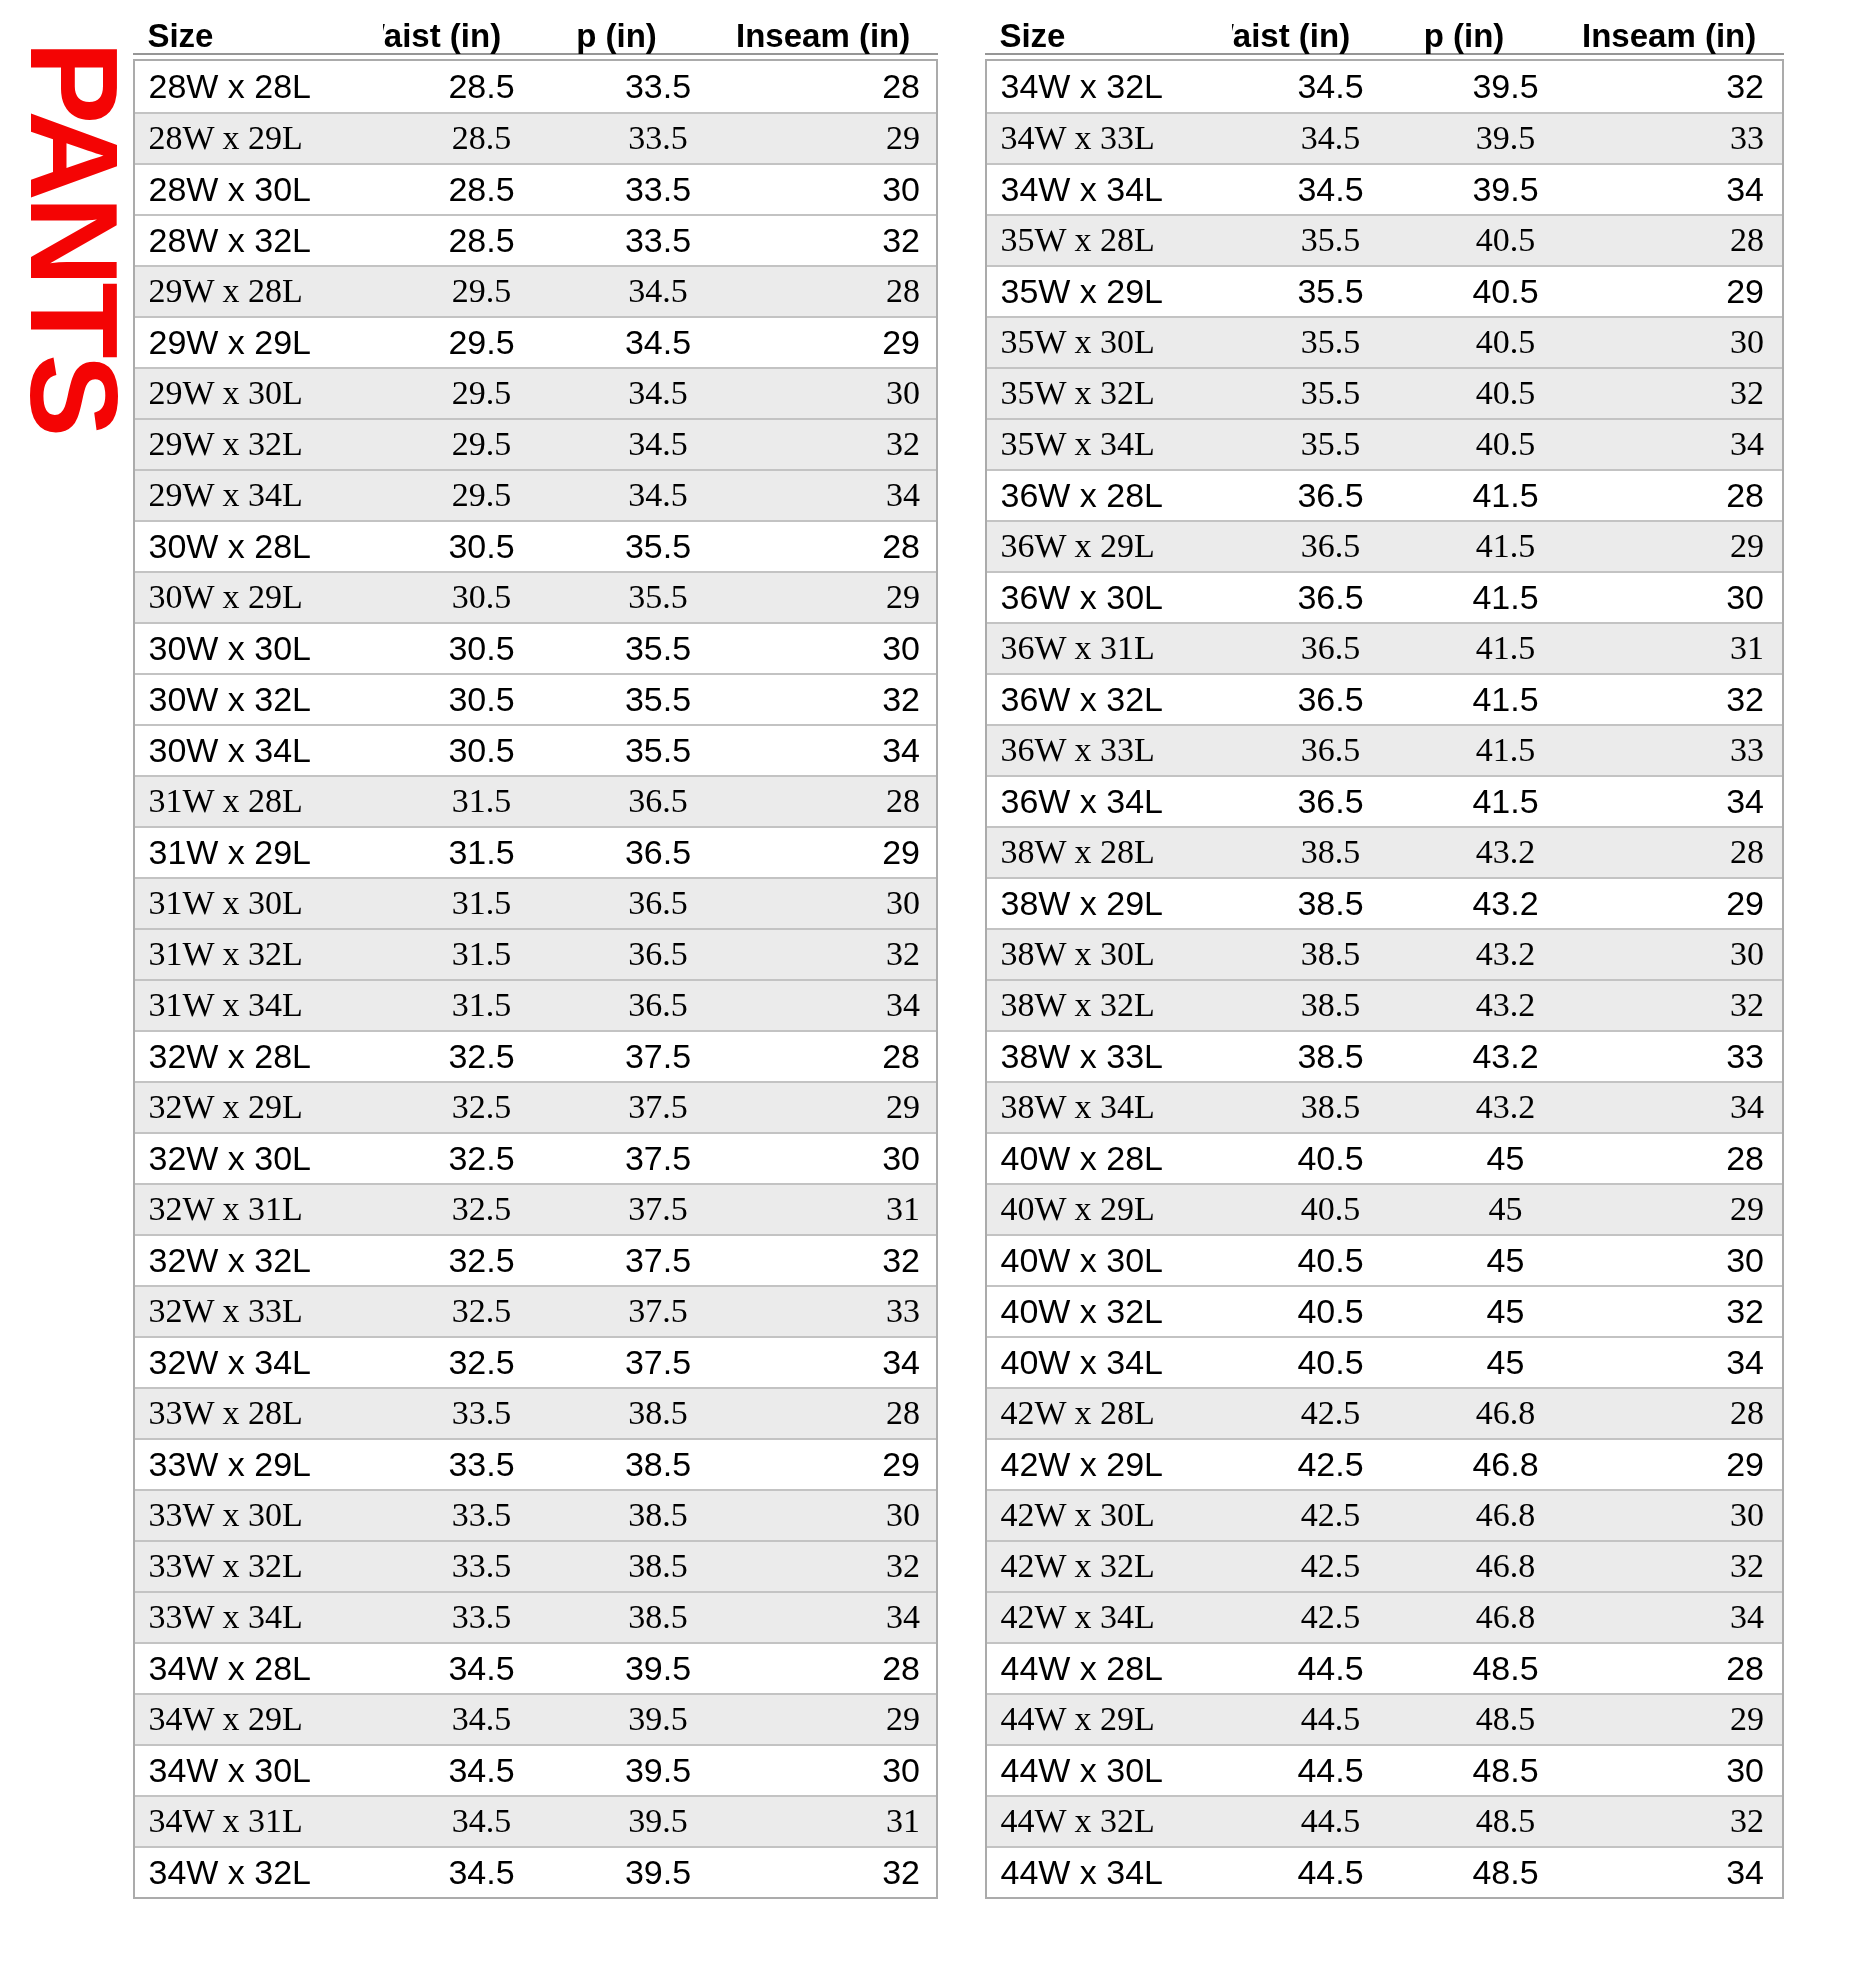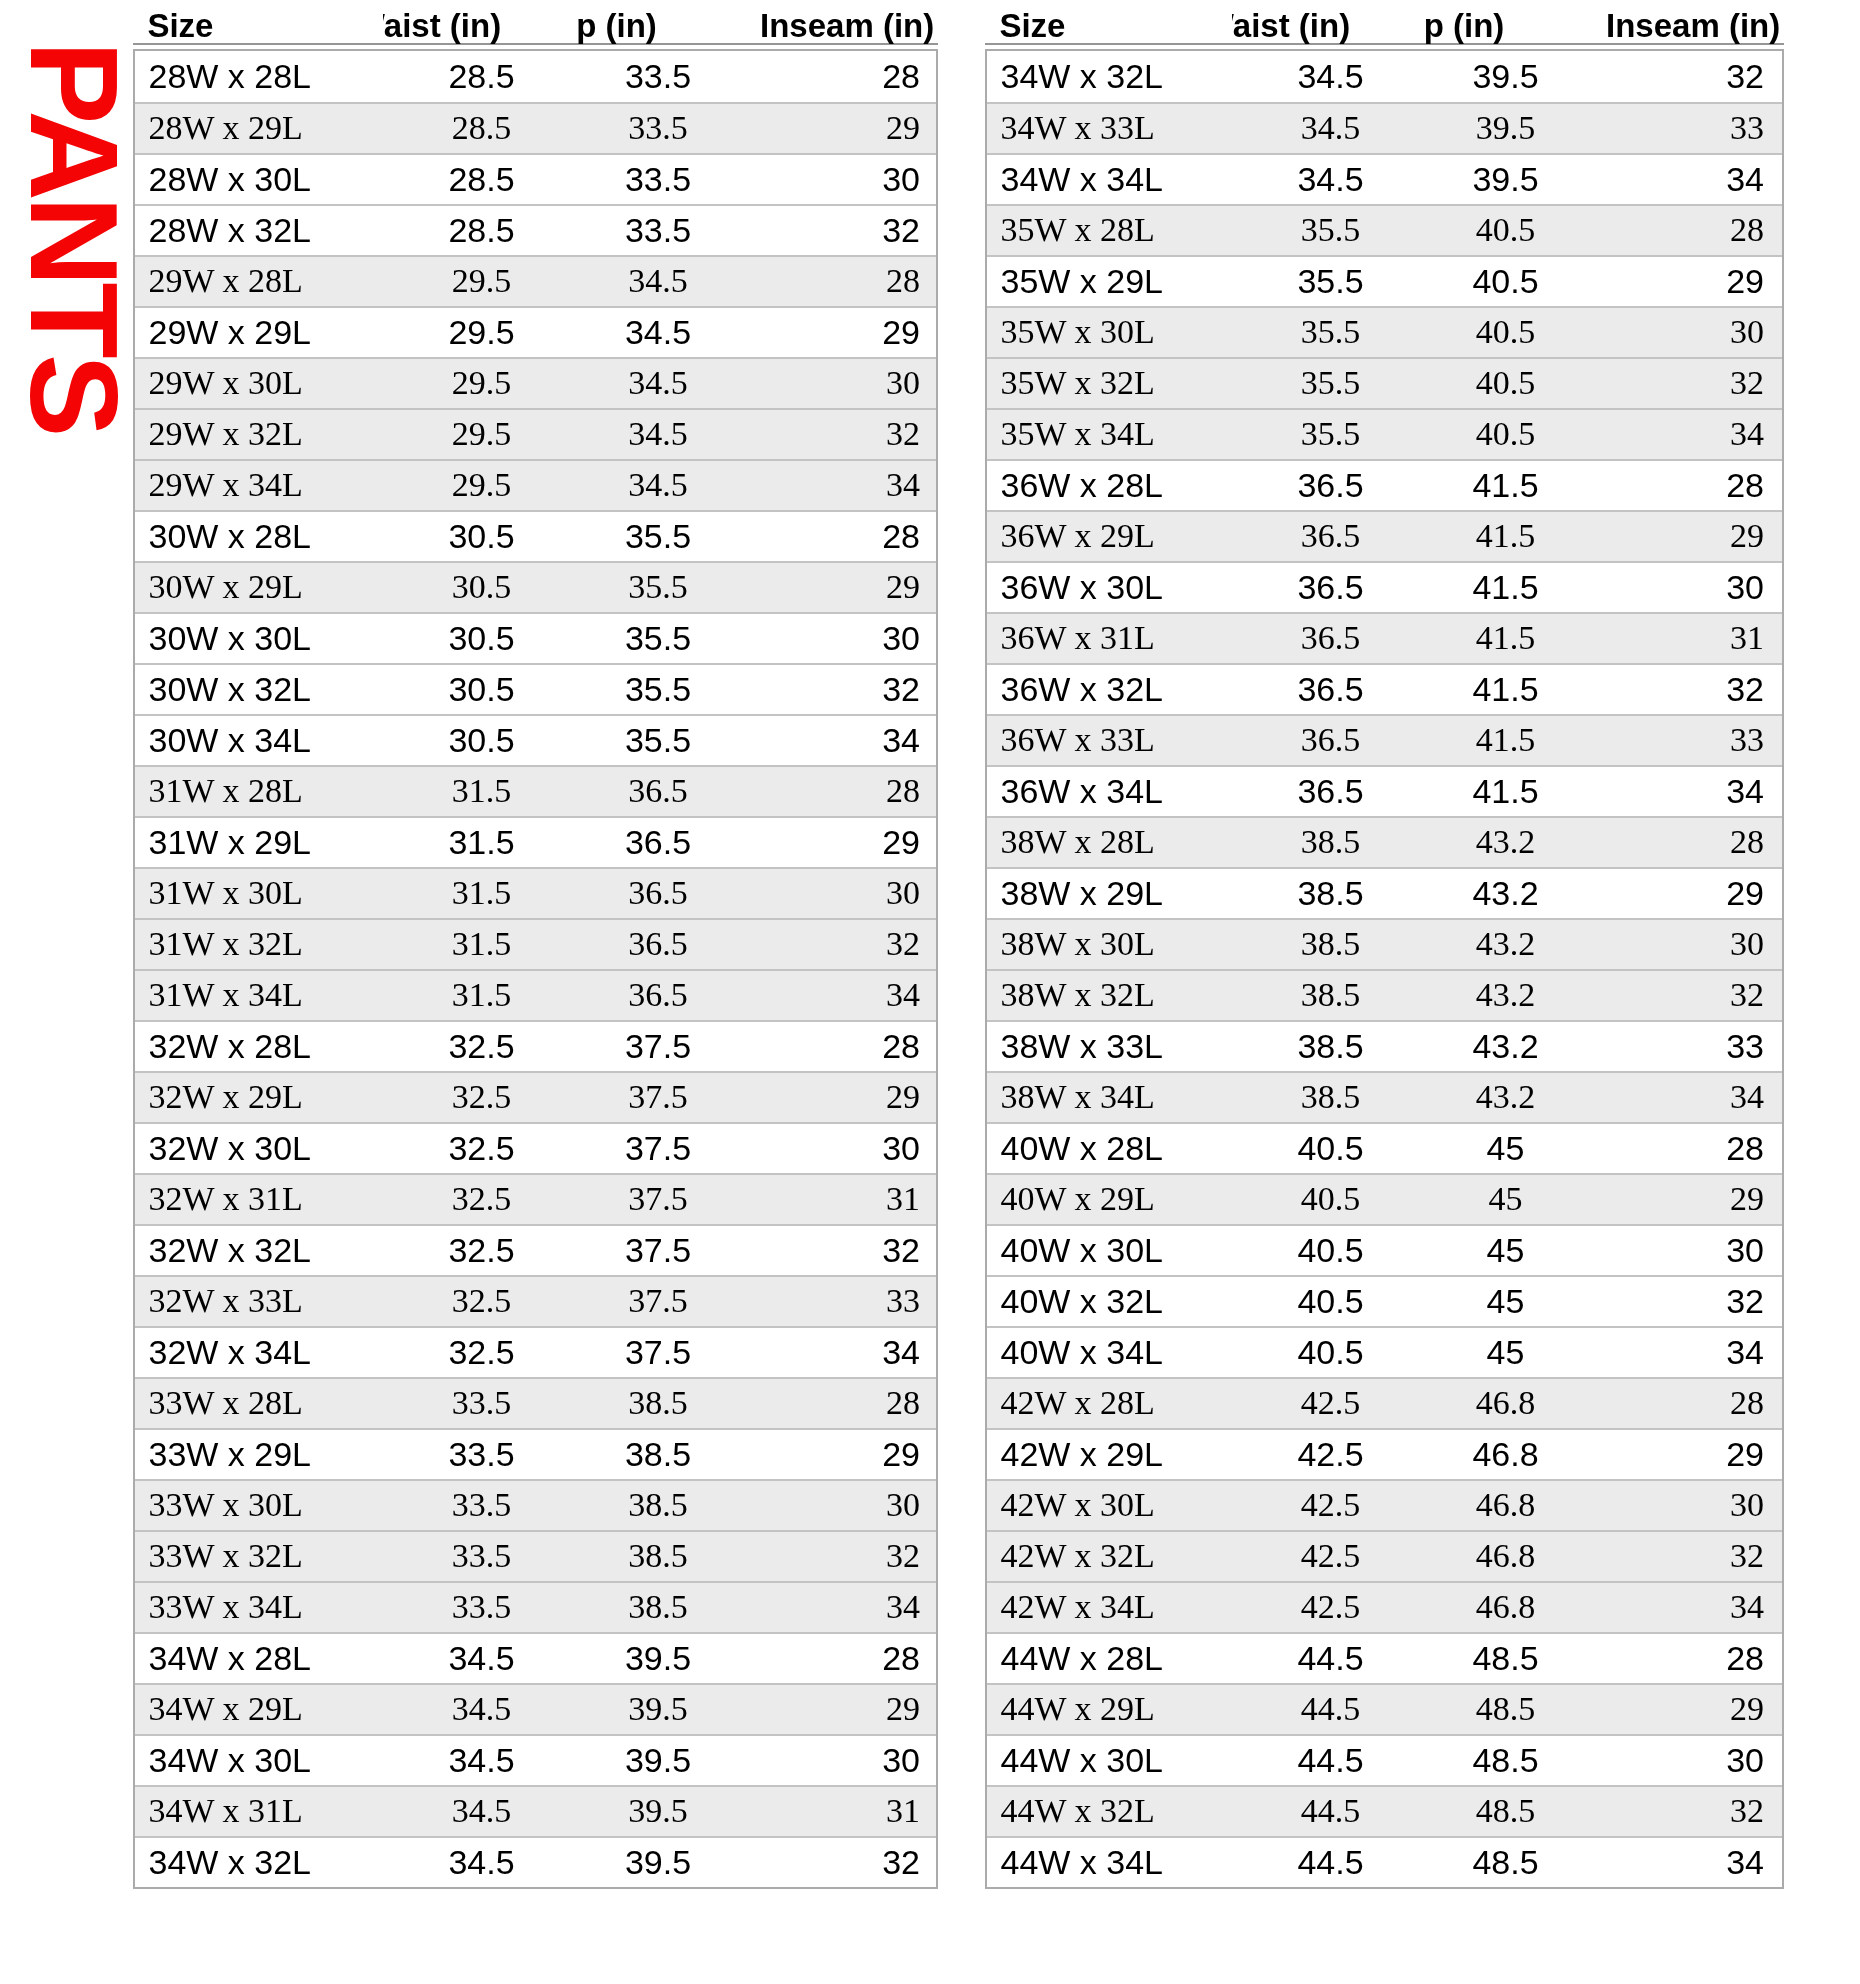--- a/index.html
+++ b/index.html
@@ -18,21 +18,21 @@
     font-weight: bold;
     font-size: 125px;
     letter-spacing: -4.5px;
     line-height: 1;
     color: var(--accent-red, #f40404);
     white-space: nowrap;
     user-select: none;
   }
   .size-table {
     position: absolute;
-    top: 8px;
+    top: 18px;
   }
   .size-table.t-left  { left: 133px;  width: 805px; }
   .size-table.t-right { left: 985px; width: 799px; }
 
   .thead {
     display: grid;
     height: 37px;
     align-items: center;
     font-weight: bold;
     font-size: 33px;
@@ -63,21 +63,21 @@
   .c-size   { text-align: left;   padding-left: 13.5px; }
   .c-waist  { text-align: center; }
   .c-hip    { text-align: center; }
   .c-inseam { text-align: right;  padding-right: 20px; }
 
   .h-size   { text-align: left;   padding-left: 14.4px; }
   .h-waist  { text-align: center; }
   .h-waist span { display: inline-block; transform: translateX(-52px); }
   .h-hip    { text-align: center; }
   .h-hip span { display: inline-block; transform: translateX(-56px); }
-  .h-inseam { text-align: left;  padding-right: 20px; margin-left: 24px; }
+  .h-inseam { text-align: left;  padding-right: 20px; }
 </style>
 </head>
 <body>
 
 <div class="pants-label">PANTS</div>
 
 <div class="size-table t-left">
   <div class="thead">
     <div class="hcell h-size"><span>Size</span></div>
     <div class="hcell h-waist"><span>Waist (in)</span></div>

